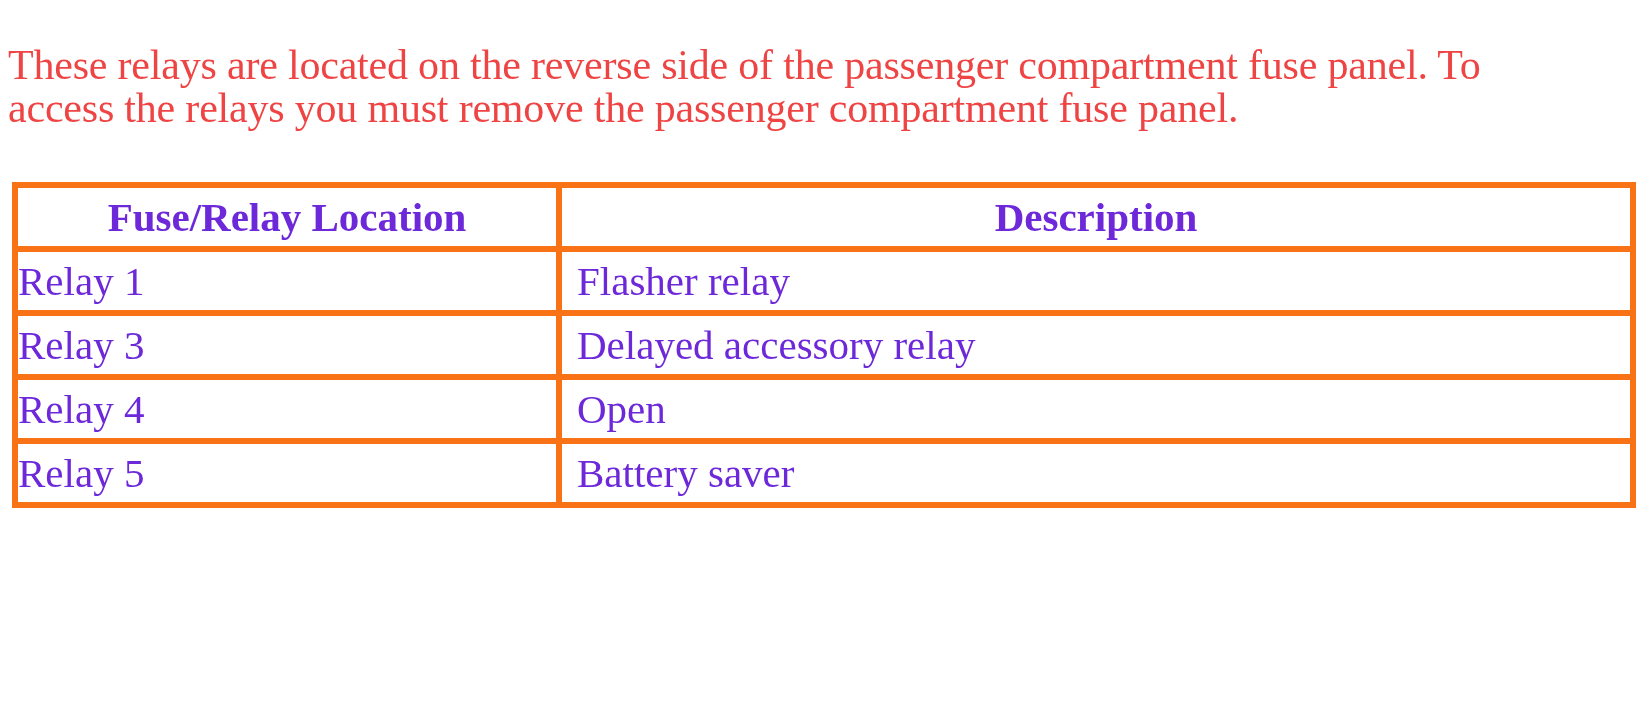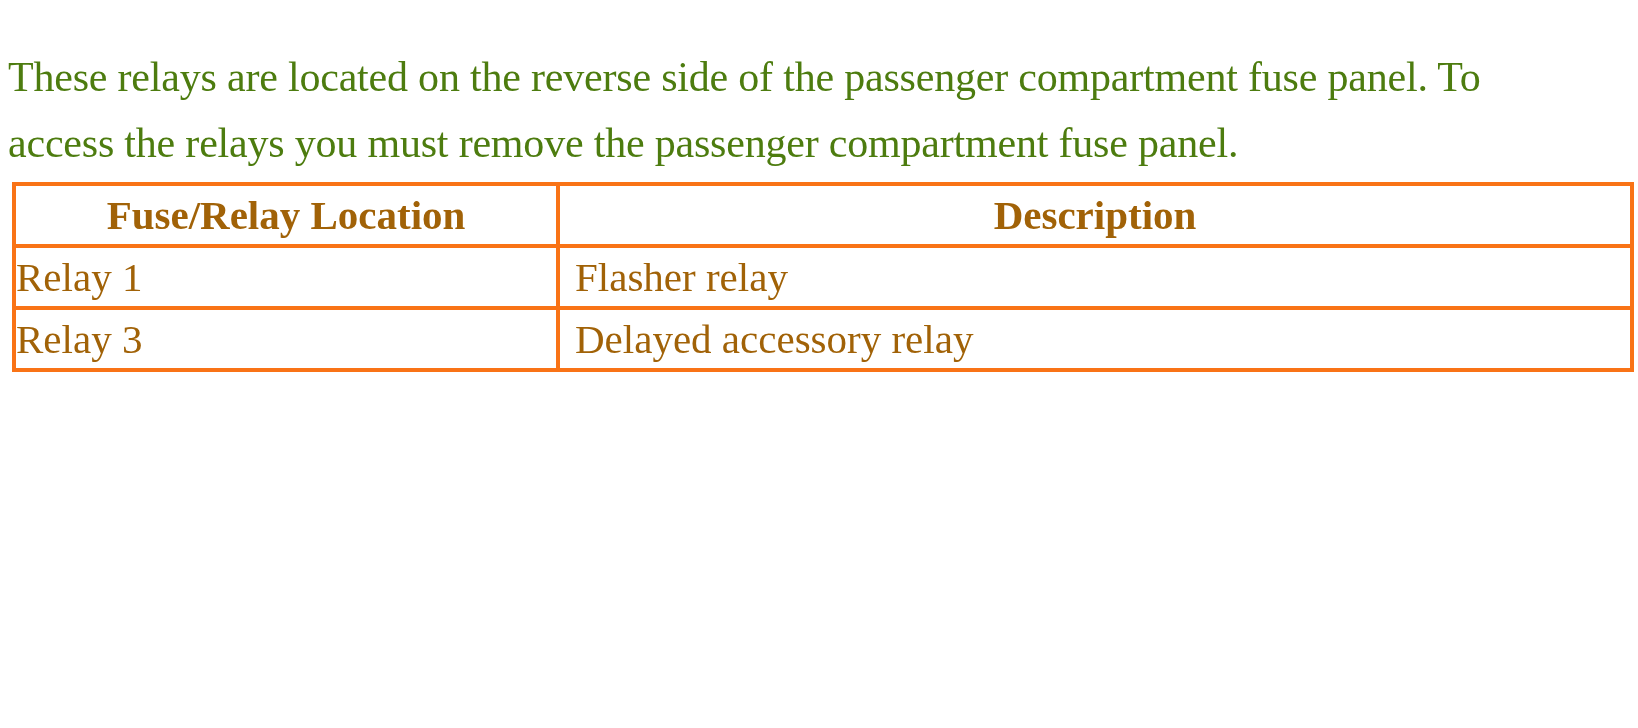--- a/index.html
+++ b/index.html
@@ -23,23 +23,23 @@
     box-sizing: border-box;
   }
 
   
   .intro {
     position: absolute;
     left: 8px;
     top: 2px;
     width: 1500px;
     font-size: 42px;
-    line-height: 66px;
+    line-height: 43px;
     letter-spacing: -0.2px;
-    color: #4d7c0f;
+    color: #ef4444;
   }
 
   
   .relay-table-wrap {
     position: absolute;
     left: 12px;
     top: 182px;
     width: 1618px;
   }
 
@@ -49,26 +49,26 @@
     width: 1618px;
     font-size: 41px;
     line-height: 1.0;
   }
 
   table.relay-table col.col-loc  { width: 544px; }
   table.relay-table col.col-desc { width: 1074px; }
 
   table.relay-table th,
   table.relay-table td {
-    border: 4px solid #f97316;
+    border: 6px solid #f97316;
     padding: 0;
     height: 58px;
     vertical-align: middle;
     font-weight: normal;
-    color: #a16207;
+    color: #6d28d9;
   }
 
   table.relay-table thead th {
     font-weight: bold;
     text-align: center;
     height: 58px;
     font-size: 41px;
   }
 
   table.relay-table td.cell-location {
@@ -101,17 +101,25 @@
       </thead>
       <tbody>
           <tr>
             <td class="cell-location">Relay 1</td>
             <td class="cell-description">Flasher relay</td>
           </tr>
           <tr>
             <td class="cell-location">Relay 3</td>
             <td class="cell-description">Delayed accessory relay</td>
           </tr>
+          <tr>
+            <td class="cell-location">Relay 4</td>
+            <td class="cell-description">Open</td>
+          </tr>
+          <tr>
+            <td class="cell-location">Relay 5</td>
+            <td class="cell-description">Battery saver</td>
+          </tr>
         </tbody>
     </table>
   </div>
 
 </div>
 
 </body></html>

